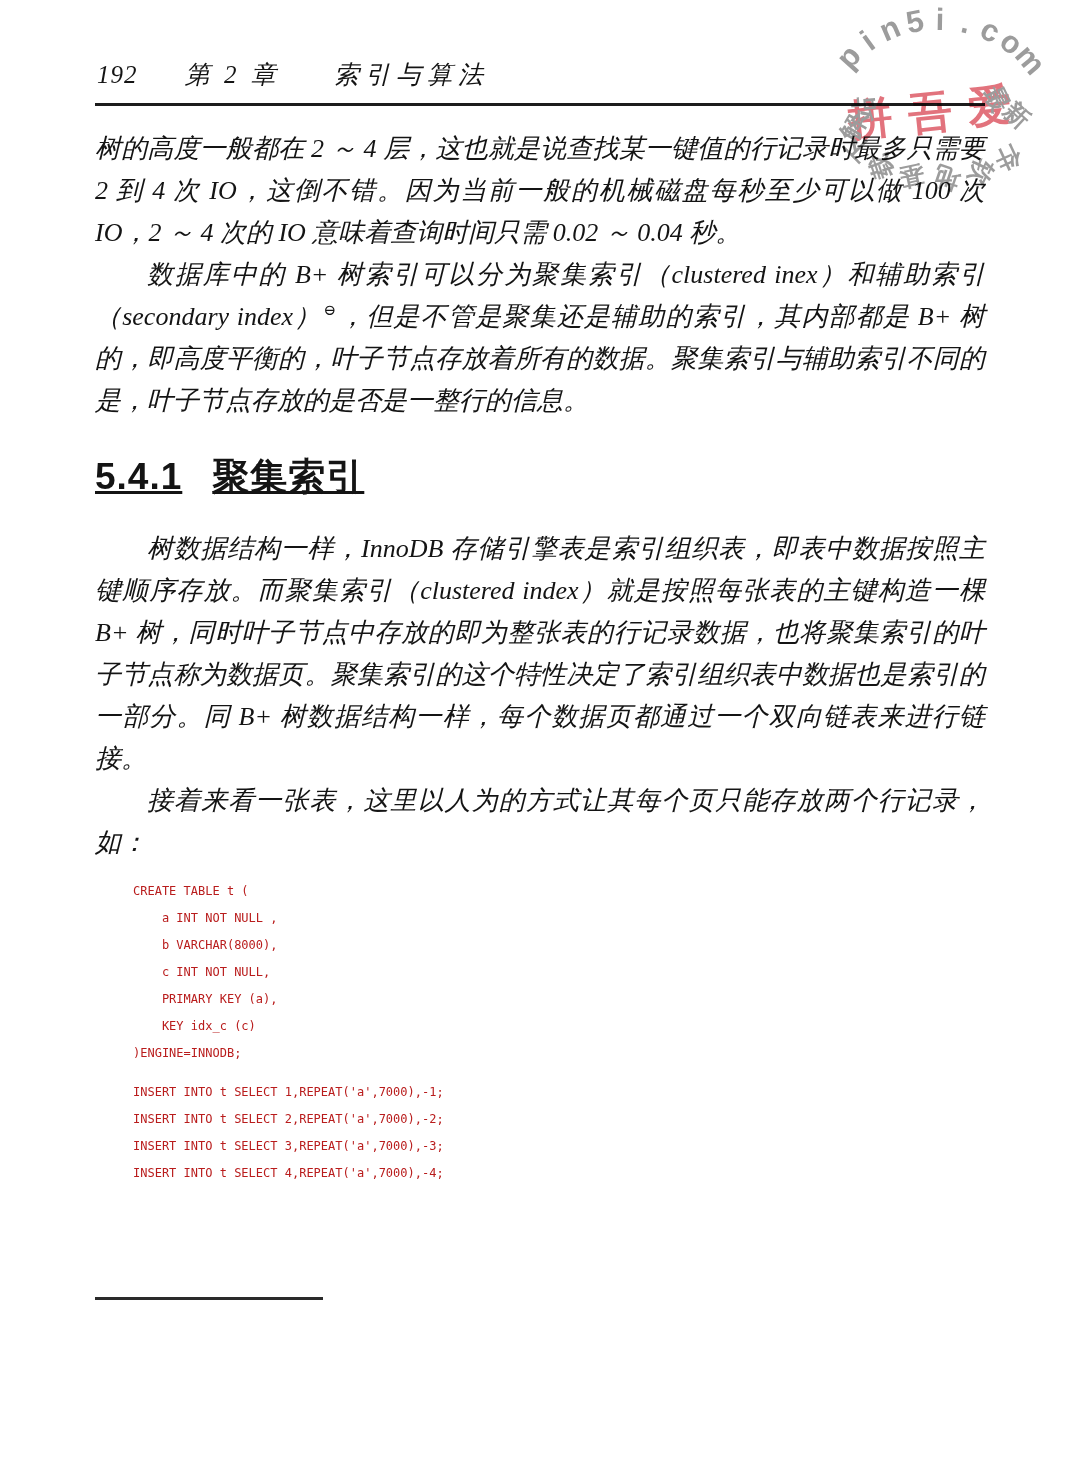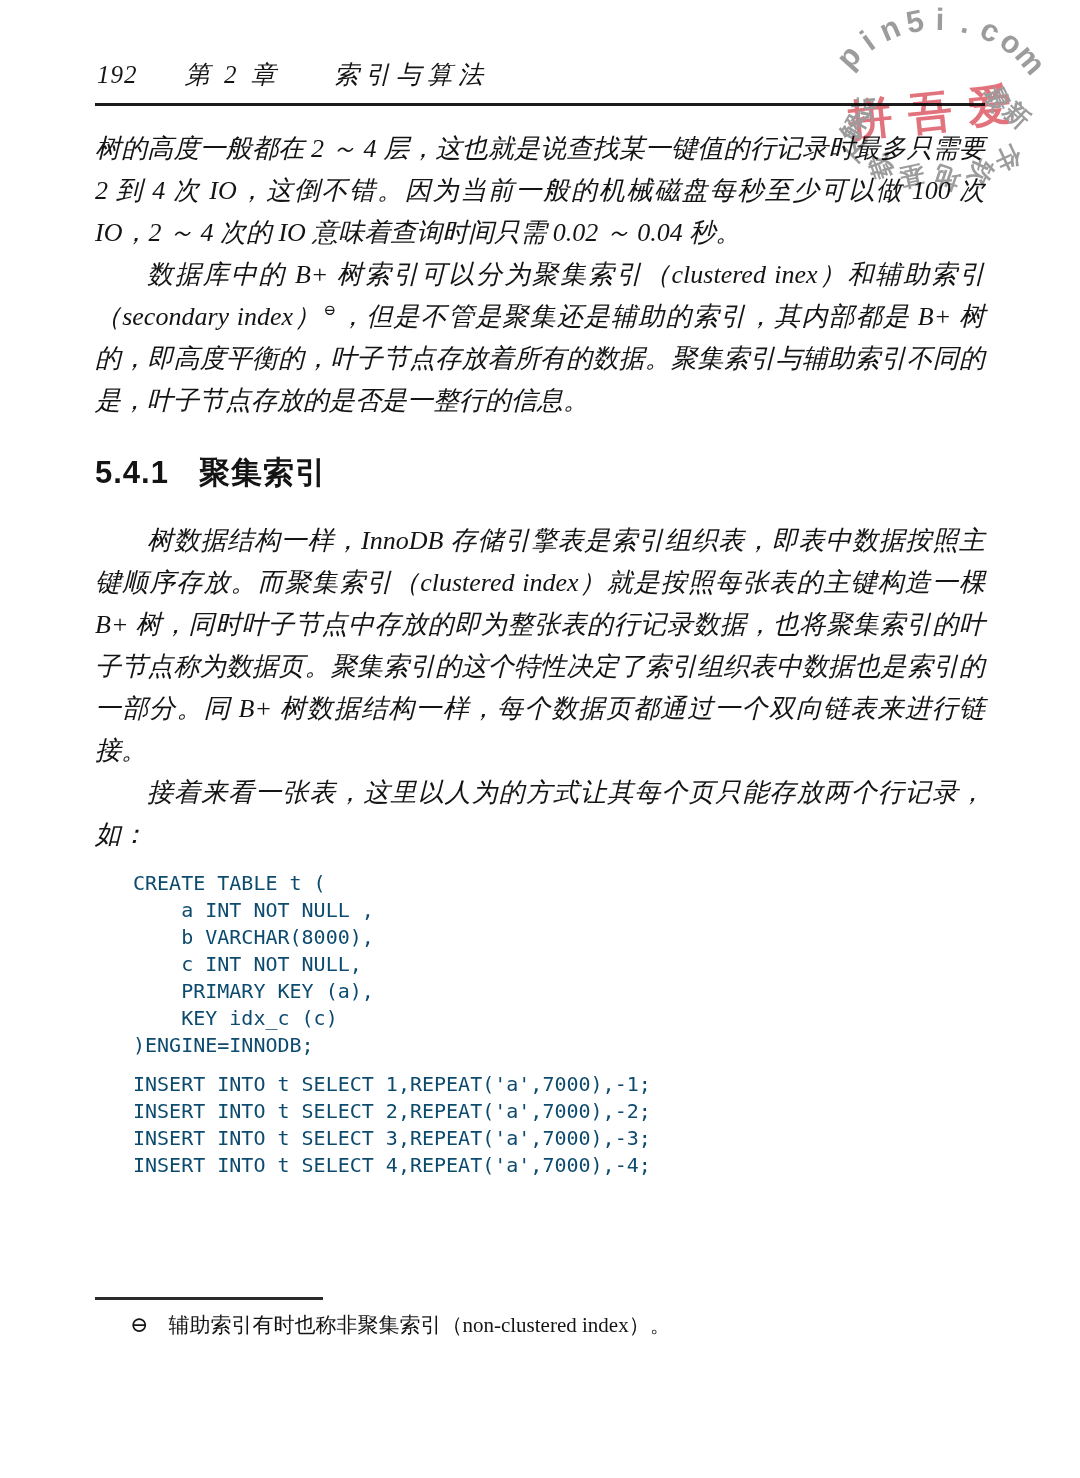--- a/index.html
+++ b/index.html
@@ -21,26 +21,26 @@
   }
   
   .content { position:absolute; left:95px; top:128px; width:890px; }
   .body-par {
     margin:0; font-size:26px; line-height:42px; text-align:justify; text-indent:2em;font-style:italic;
   }
   .body-par.no-indent { text-indent:0; }
   .fn-sup { font-size:15px; vertical-align:super; line-height:0; padding:0 2px; }
   .section-heading {
     margin:30px 0 26px 0; font-family:"Liberation Sans","DejaVu Sans",sans-serif;
-    font-weight:700; font-size:31px; letter-spacing:1px;
+    font-weight:700; font-size:37px; letter-spacing:1px;text-decoration:underline;
   }
   .section-heading .sec-num { margin-right:30px; }
   .code-block {
     margin:14px 0 0 38px; font-family:"DejaVu Sans Mono","Liberation Mono",monospace;
-    font-size:20px; line-height:27px; white-space:pre; color:#0c4a6e;
+    font-size:12px; line-height:27px; white-space:pre; color:#b91c1c;
   }
   .code-block.second { margin-top:12px; }
   
   .footnote-rule {
     position:absolute; left:95px; top:1297px; width:228px; height:3px; background:#2a2a2a;
   }
   .footnote {
     position:absolute; left:130px; top:1310px; width:760px;
     font-size:21px; line-height:30px;
   }
@@ -123,17 +123,14 @@
 )ENGINE=INNODB;</pre>
 
     <pre class="code-block second">INSERT INTO t SELECT 1,REPEAT('a',7000),-1;
 INSERT INTO t SELECT 2,REPEAT('a',7000),-2;
 INSERT INTO t SELECT 3,REPEAT('a',7000),-3;
 INSERT INTO t SELECT 4,REPEAT('a',7000),-4;</pre>
 
   </div>
 
   <div class="footnote-rule"></div>
-  <div class="footnote">
-    <span class="fn-mark">⊖</span><span>辅助索引有时也称非聚集索引（non-clustered index）。</span>
-  </div>
 
 </div>
 
 </body></html>

